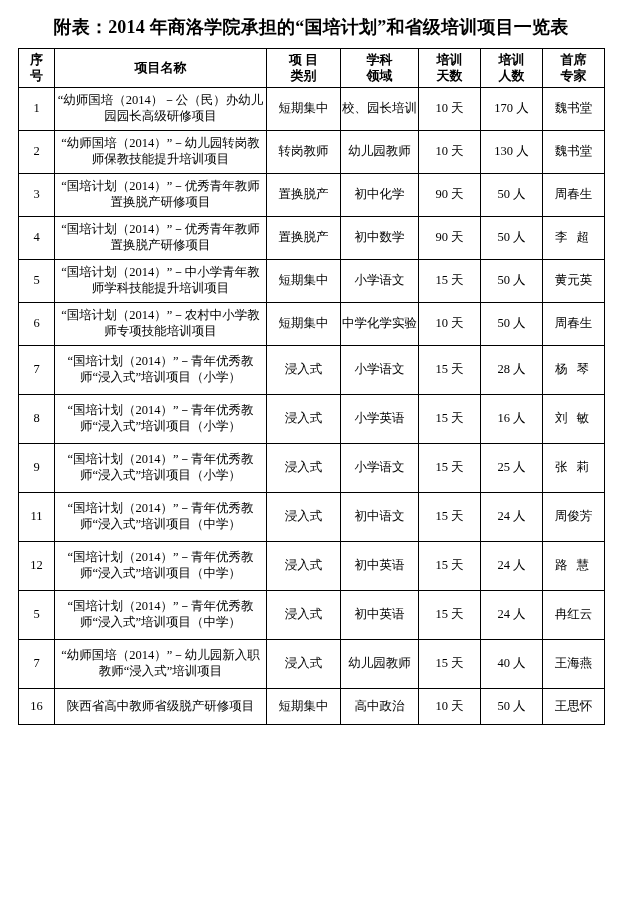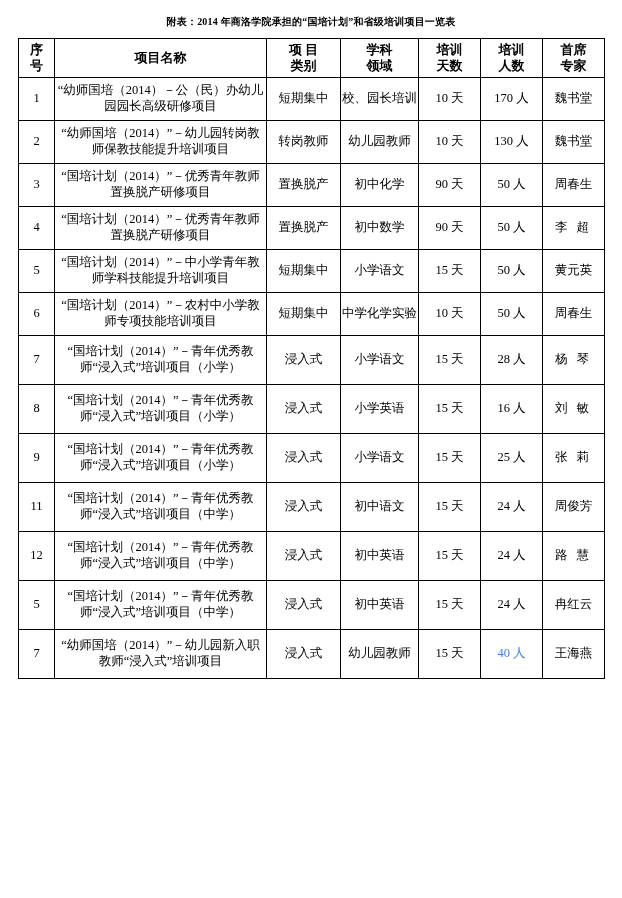--- a/index.html
+++ b/index.html
@@ -16,21 +16,21 @@
   }
   .page {
     width: 622px;
     height: 898px;
     box-sizing: border-box;
     padding: 12px 18px 0 18px;
     position: relative;
   }
   .doc-title {
     text-align: center;
-    font-size: 10px;
+    font-size: 18px;
     font-weight: bold;
     letter-spacing: 0.2px;
     margin: 3px 0 9px 0;
     white-space: nowrap;
   }
   table.grid {
     border-collapse: collapse;
     width: 586px;
     table-layout: fixed;
   }
@@ -57,21 +57,21 @@
   .col-expert { width: 62px; }
   .cell-name {
     font-size: 12.5px;
     padding-left: 3px;
     padding-right: 3px;
   }
   .expert-spread {
     letter-spacing: 3px;
   }
   .orange {
-    color: #3b82f6;
+    color: #000000;
   }
   .row-tall td { height: 44px; }
   .row-short td { height: 31px; }
   .row-mid td { height: 38px; }
 </style>
 </head>
 <body>
 
 <div class="page">
 
@@ -227,16 +227,25 @@
       </tr>
       <tr class="row-tall">
         <td>7</td>
         <td class="cell-name">“幼师国培（2014）”－幼儿园新入职教师“浸入式”培训项目</td>
         <td>浸入式</td>
         <td>幼儿园教师</td>
         <td>15 天</td>
         <td class="orange">40 人</td>
         <td>王海燕</td>
       </tr>
+      <tr class="row-short">
+        <td>16</td>
+        <td class="cell-name">陕西省高中教师省级脱产研修项目</td>
+        <td>短期集中</td>
+        <td>高中政治</td>
+        <td>10 天</td>
+        <td>50 人</td>
+        <td>王思怀</td>
+      </tr>
     </tbody>
   </table>
 
 </div>
 
 </body></html>

